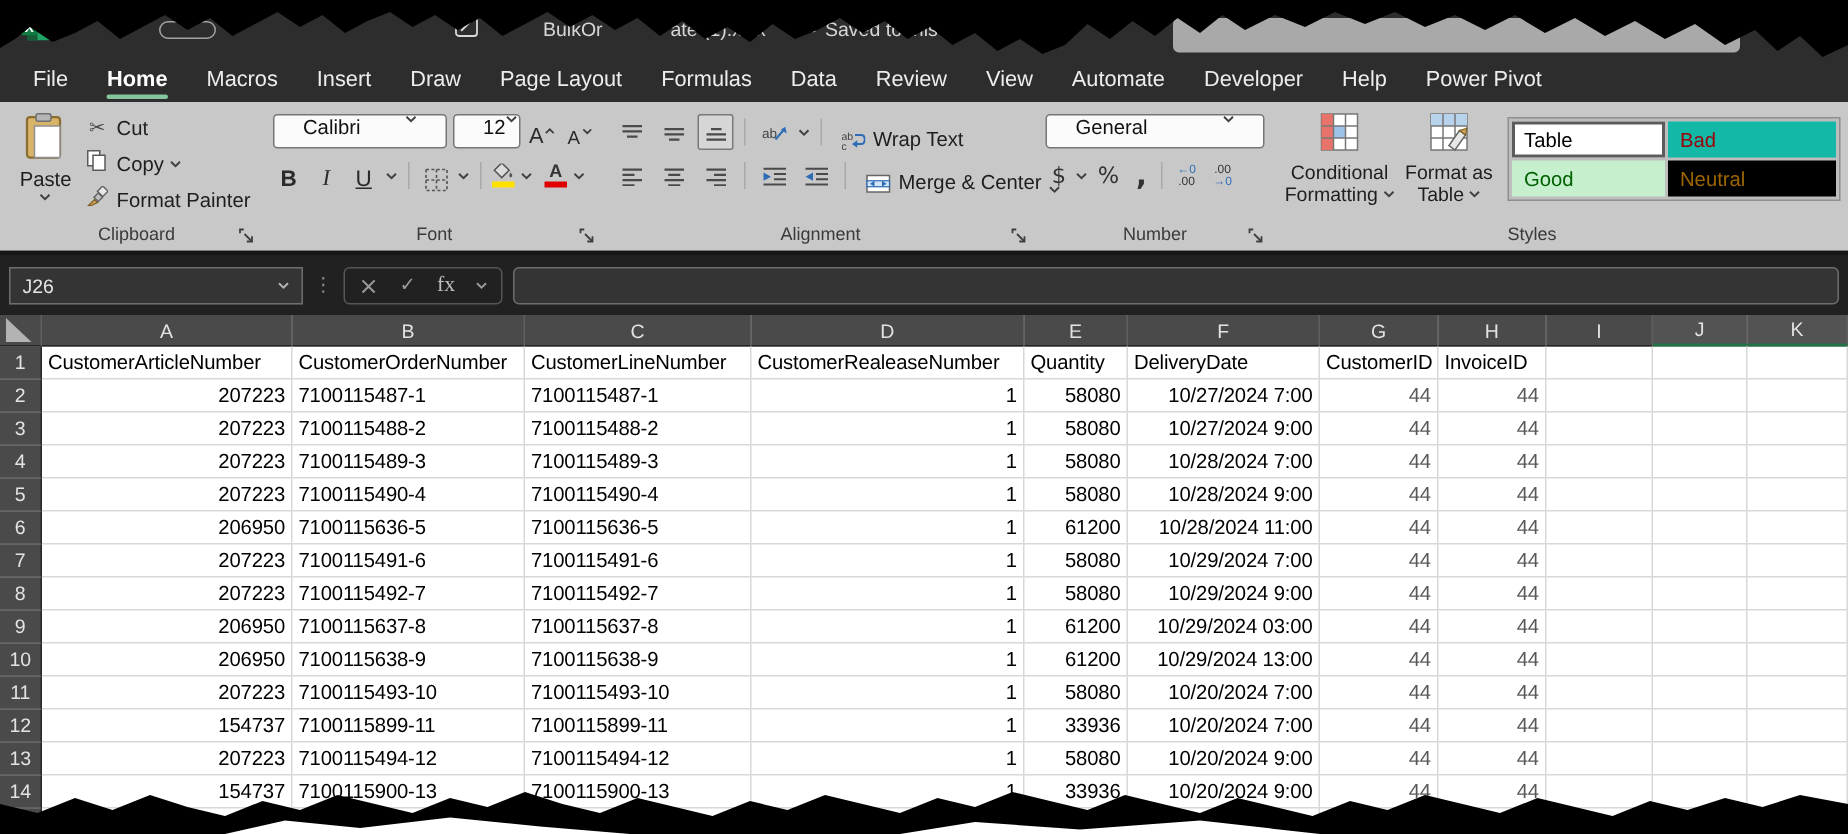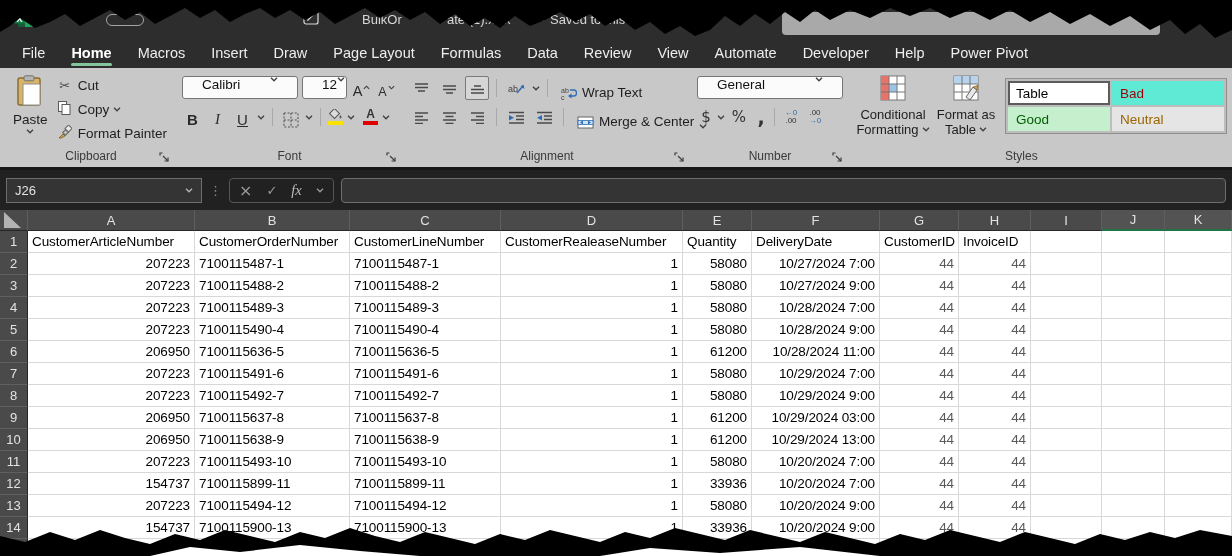--- a/index.html
+++ b/index.html
@@ -58,30 +58,30 @@
   .numsym{font-size:15px;color:#333;font-family:"DejaVu Sans",sans-serif}
   .decbtn{display:flex;flex-direction:column;align-items:center;font-size:8px;line-height:8px;color:#333;cursor:pointer;min-width:22px}
   .decbtn .bl{color:#2e6db5}
 
   
   .bigbtn{display:flex;flex-direction:column;align-items:center;justify-content:flex-start;width:76px;font-size:13px;color:#1e1e1e;line-height:15px;text-align:center;cursor:pointer;padding-top:2px}
   .bigbtn .cap{margin-top:3px}
   .gallery{margin-left:4px;margin-top:5px;background:#bdbdbd;border:1px solid #8f8f8f;padding:2px;display:grid;grid-template-columns:102px 112px;grid-auto-rows:24px;gap:2px;height:56px}
   .gcell{display:flex;align-items:center;padding:0 8px;font-size:13.5px;cursor:pointer}
   .st-normal{background:#fff;color:#000;outline:2px solid #5c5c5c;outline-offset:-2px}
-  .st-bad{background:#5eead4;color:#9c0006}
+  .st-bad{background:#14b8a6;color:#9c0006}
   .st-good{background:#c6efce;color:#006100}
-  .st-neutral{background:#e5e5e5;color:#9c6500}
+  .st-neutral{background:#000000;color:#9c6500}
 
   
   .fbar{height:40px;background:#212121;display:flex;align-items:center;padding:0 6px;gap:7px}
   .namebox{width:196px;height:25px;background:#343434;border:1px solid #6e6e6e;border-radius:0;display:flex;align-items:center;justify-content:space-between;padding:0 8px;color:#e3e3e3;font-size:13px;cursor:pointer}
   .vdots{color:#8a8a8a;font-size:13px;font-family:"DejaVu Sans",sans-serif}
   .fxgroup{height:25px;border:1px solid #565656;border-radius:4px;display:flex;align-items:center;padding:0 9px;gap:14px;color:#9a9a9a;font-size:13px;font-family:"DejaVu Sans",sans-serif}
-  .fxgroup .fx{font-style:italic;font-family:"Liberation Serif",serif;font-size:14.5px;color:#bdbdbd;cursor:pointer}
+  .fxgroup .fx{font-family:"Liberation Serif",serif;font-size:14.5px;color:#bdbdbd;cursor:pointer}
   .fxgroup span{cursor:pointer}
   .fbox{flex:1;height:25px;background:#343434;border:1px solid #6e6e6e;border-radius:4px;cursor:text}
 
   
   .sheet{position:relative;background:#fff}
   .srow{display:grid;grid-template-columns:28px 167px 155px 151px 182px 69px 128px 79px 72px 71px 63px 67px}
   .hrow{height:21px}
   .drow{height:22px}
   .corner{background:#4a4a4a;border-right:1px solid #5f5f5f;border-bottom:1px solid #262626;position:relative;cursor:pointer}
   .chead{background:#4a4a4a;color:#e2e2e2;font-size:13px;display:flex;align-items:center;justify-content:center;border-right:1px solid #5f5f5f;border-bottom:1px solid #262626;cursor:pointer}

